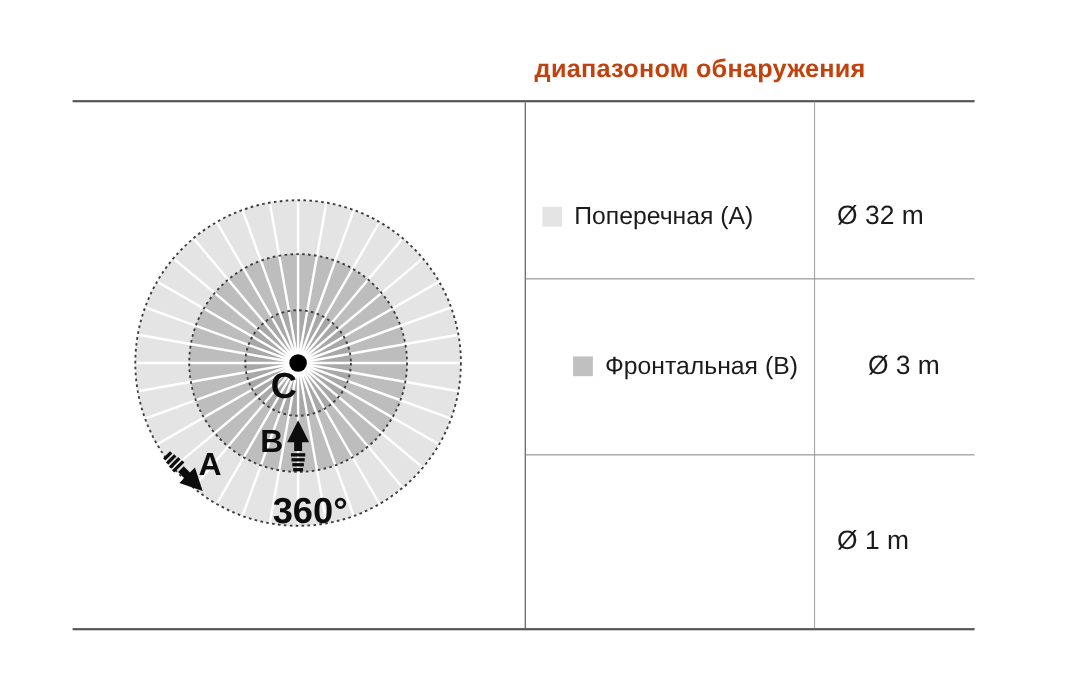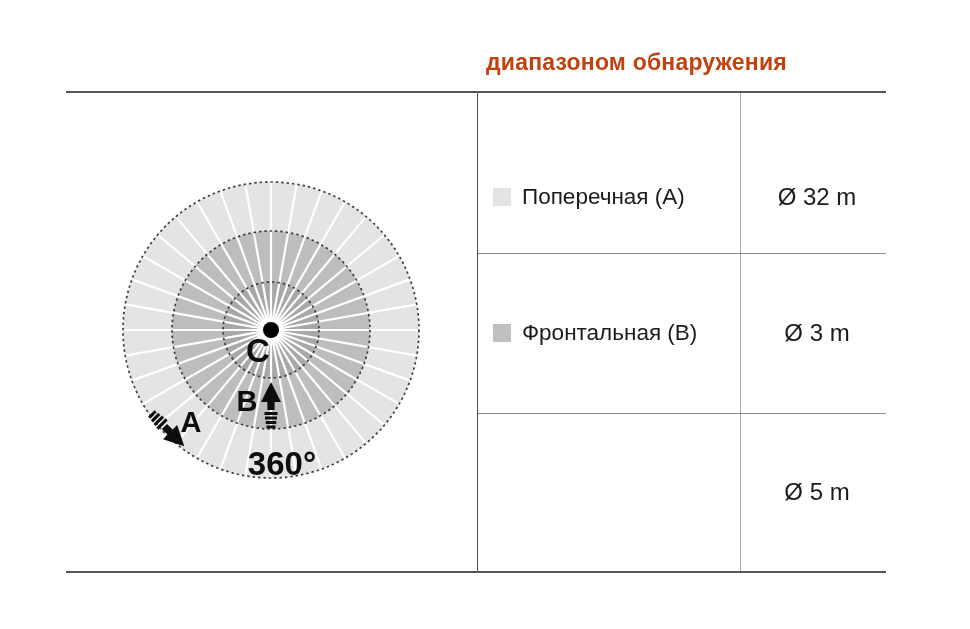--- a/index.html
+++ b/index.html
@@ -22,23 +22,23 @@
   .rule-top{left:66px;top:91px;width:820px;height:2px;}
   .rule-bottom{left:66px;top:571px;width:820px;height:2px;}
   .vline{position:absolute;width:1px;top:93px;height:478px;}
   .vline-left{left:477px;background:#4f4f4f;}
   .vline-mid{left:740px;background:#a8a8a8;}
   .rowline{position:absolute;left:478px;width:408px;height:1px;background:#8c8c8c;}
   .rowline-1{top:253px;}
   .rowline-2{top:413px;}
   .cell{position:absolute;display:flex;align-items:center;}
   .cell-label{left:477px;width:263px;padding-left:16px;box-sizing:border-box;gap:11px;}
-  .cell-value{left:744px;width:146px;justify-content:center;}
+  .cell-value{left:761px;width:146px;}
   .r1{top:93px;height:160px;margin-top:24px;}
-  .r2{top:253px;height:160px;}
+  .r2{top:253px;height:160px;margin-left:28px;}
   .r3{top:413px;height:158px;}
   .swatch{width:18px;height:18px;flex:0 0 18px;}
   .lbl{font-size:22.5px;color:#1b1b1b;white-space:nowrap;}
   .val{font-size:24px;color:#1b1b1b;white-space:nowrap;}
   .diagram-wrap{position:absolute;left:121px;top:180px;width:300px;height:300px;}
 </style>
 </head>
 <body>
 
 <div class="page">
@@ -130,16 +130,16 @@
 
   <div class="cell cell-label r2">
     <div class="swatch" style="background-color: rgb(192, 192, 192);"></div>
     <div class="lbl">Фронтальная (B)</div>
   </div>
   <div class="cell cell-value r2">
     <div class="val">Ø 3 m</div>
   </div>
 
   <div class="cell cell-value r3">
-    <div class="val">Ø 5 m</div>
+    <div class="val">Ø 1 m</div>
   </div>
 
 </div>
 
 </body></html>

